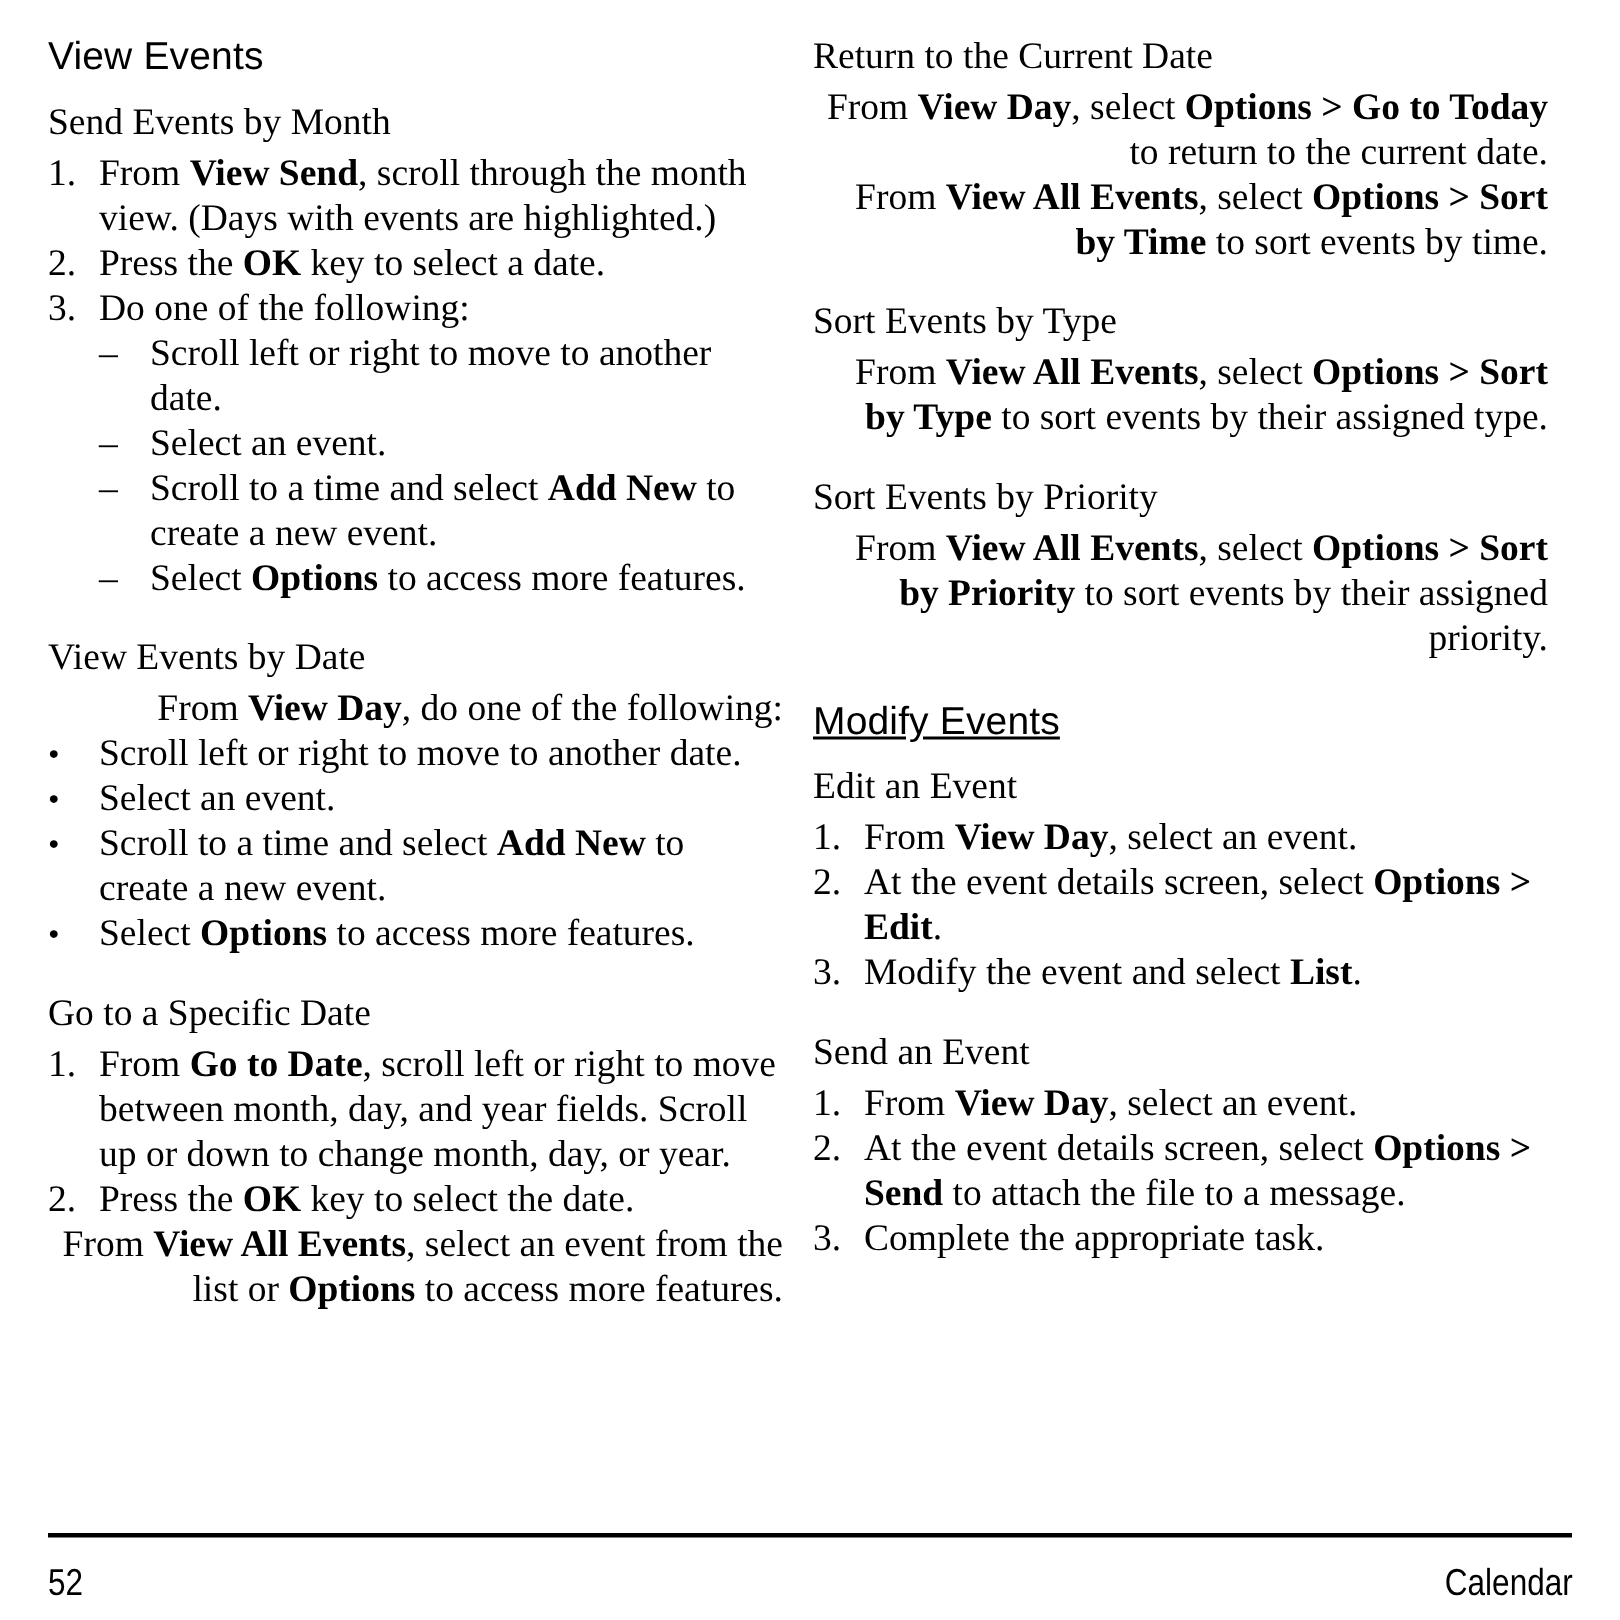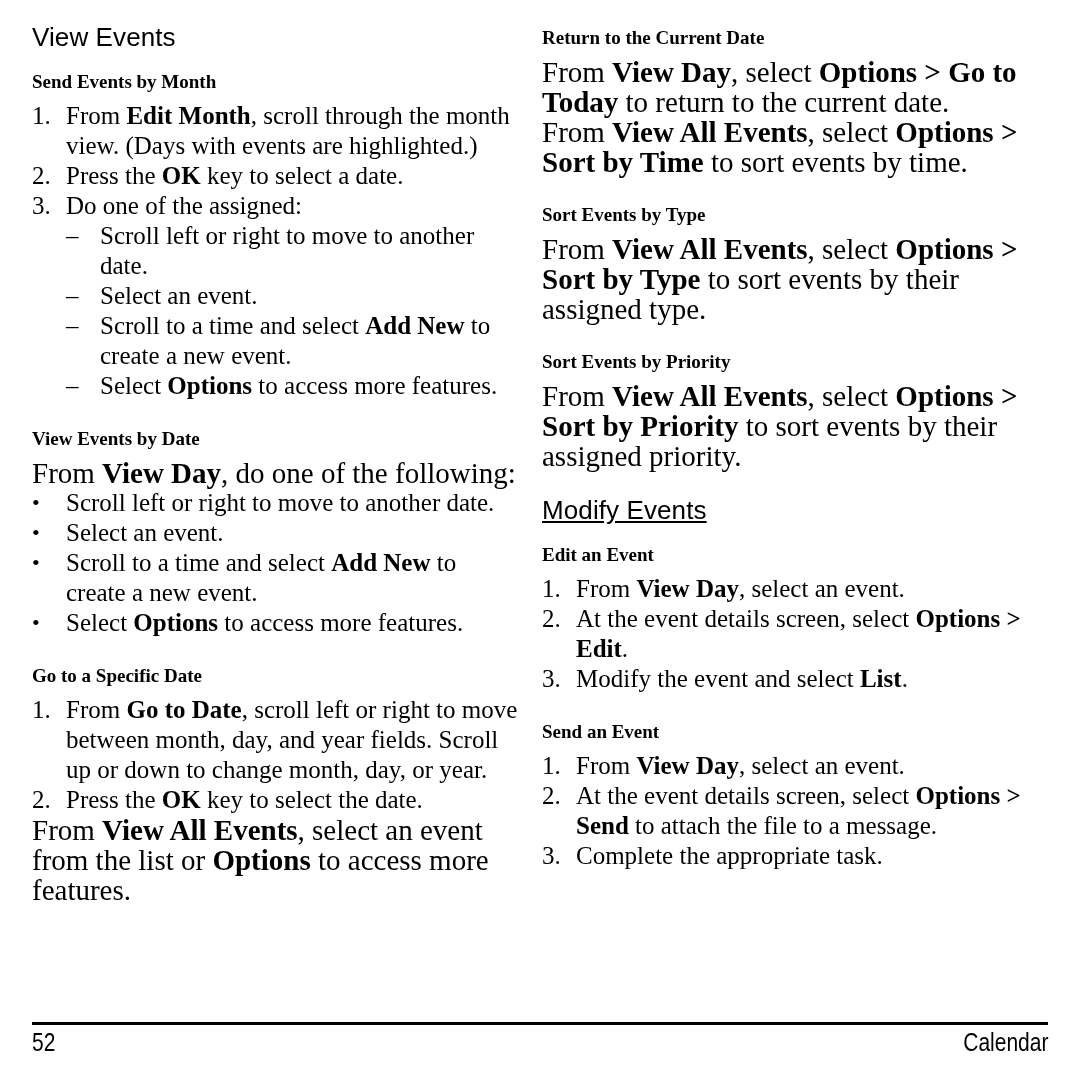--- a/index.html
+++ b/index.html
@@ -36,33 +36,33 @@
   .sec-head {
     font-family: "Liberation Sans", "DejaVu Sans", sans-serif;
     font-size: 26px;
     font-weight: 400;
     line-height: 30px;
     margin: 0 0 14px 0;
     letter-spacing: 0.1px;
   }
   .sub-head {
     font-family: "Liberation Serif", "DejaVu Serif", serif;
-    font-size: 19px;
-    font-weight: 700;
+    font-size: 25px;
+    font-weight: 400;
     line-height: 32px;
     margin: 0 0 3px 0;
   }
   .sub-head.spaced { margin-top: 22px; }
 
   
   .para {
-    font-size: 29px;
-    line-height: 30px;
-    margin: 0;
-    text-align: left;
+    font-size: 25px;
+    line-height: 30px;
+    margin: 0;
+    text-align: right;
   }
 
   b, .bold { font-weight: 700; }
 
   
   ol.num, ul.bul, ul.dash {
     list-style: none;
     margin: 0;
     padding: 0;
   }
@@ -106,42 +106,42 @@
   }
   #footer .rule {
     width: 100%;
     height: 3px;
     background: #000000;
   }
   #footer .row {
     display: flex;
     justify-content: space-between;
     align-items: baseline;
-    margin-top: 3px;
+    margin-top: 16px;
     font-family: "Liberation Sans", "DejaVu Sans", sans-serif;
     font-size: 25px;
     line-height: 28px;
   }
   #footer .pagenum { transform: scaleX(0.84); transform-origin: left center; }
   #footer .chapter { transform: scaleX(0.84); transform-origin: right center; }
 </style>
 </head>
 <body>
 
 <div id="page">
 
   <div class="col col-left">
 
     <h2 class="sec-head">View Events</h2>
 
     <h3 class="sub-head">Send Events by Month</h3>
     <ol class="num">
-        <li><span class="marker">1.</span><span>From <b>Edit Month</b>, scroll through the month view. (Days with events are highlighted.)</span></li>
+        <li><span class="marker">1.</span><span>From <b>View Send</b>, scroll through the month view. (Days with events are highlighted.)</span></li>
         <li><span class="marker">2.</span><span>Press the <b>OK</b> key to select a date.</span></li>
-        <li><span class="marker">3.</span><span>Do one of the assigned:</span><ul class="dash nested">
+        <li><span class="marker">3.</span><span>Do one of the following:</span><ul class="dash nested">
             <li><span class="marker">–</span><span>Scroll left or right to move to another date.</span></li>
             <li><span class="marker">–</span><span>Select an event.</span></li>
             <li><span class="marker">–</span><span>Scroll to a time and select <b>Add New</b> to create a new event.</span></li>
             <li><span class="marker">–</span><span>Select <b>Options</b> to access more features.</span></li>
           </ul></li>
       </ol>
 
     <h3 class="sub-head spaced">View Events by Date</h3>
     <p class="para">From <b>View Day</b>, do one of the following:</p>
     <ul class="bul">

